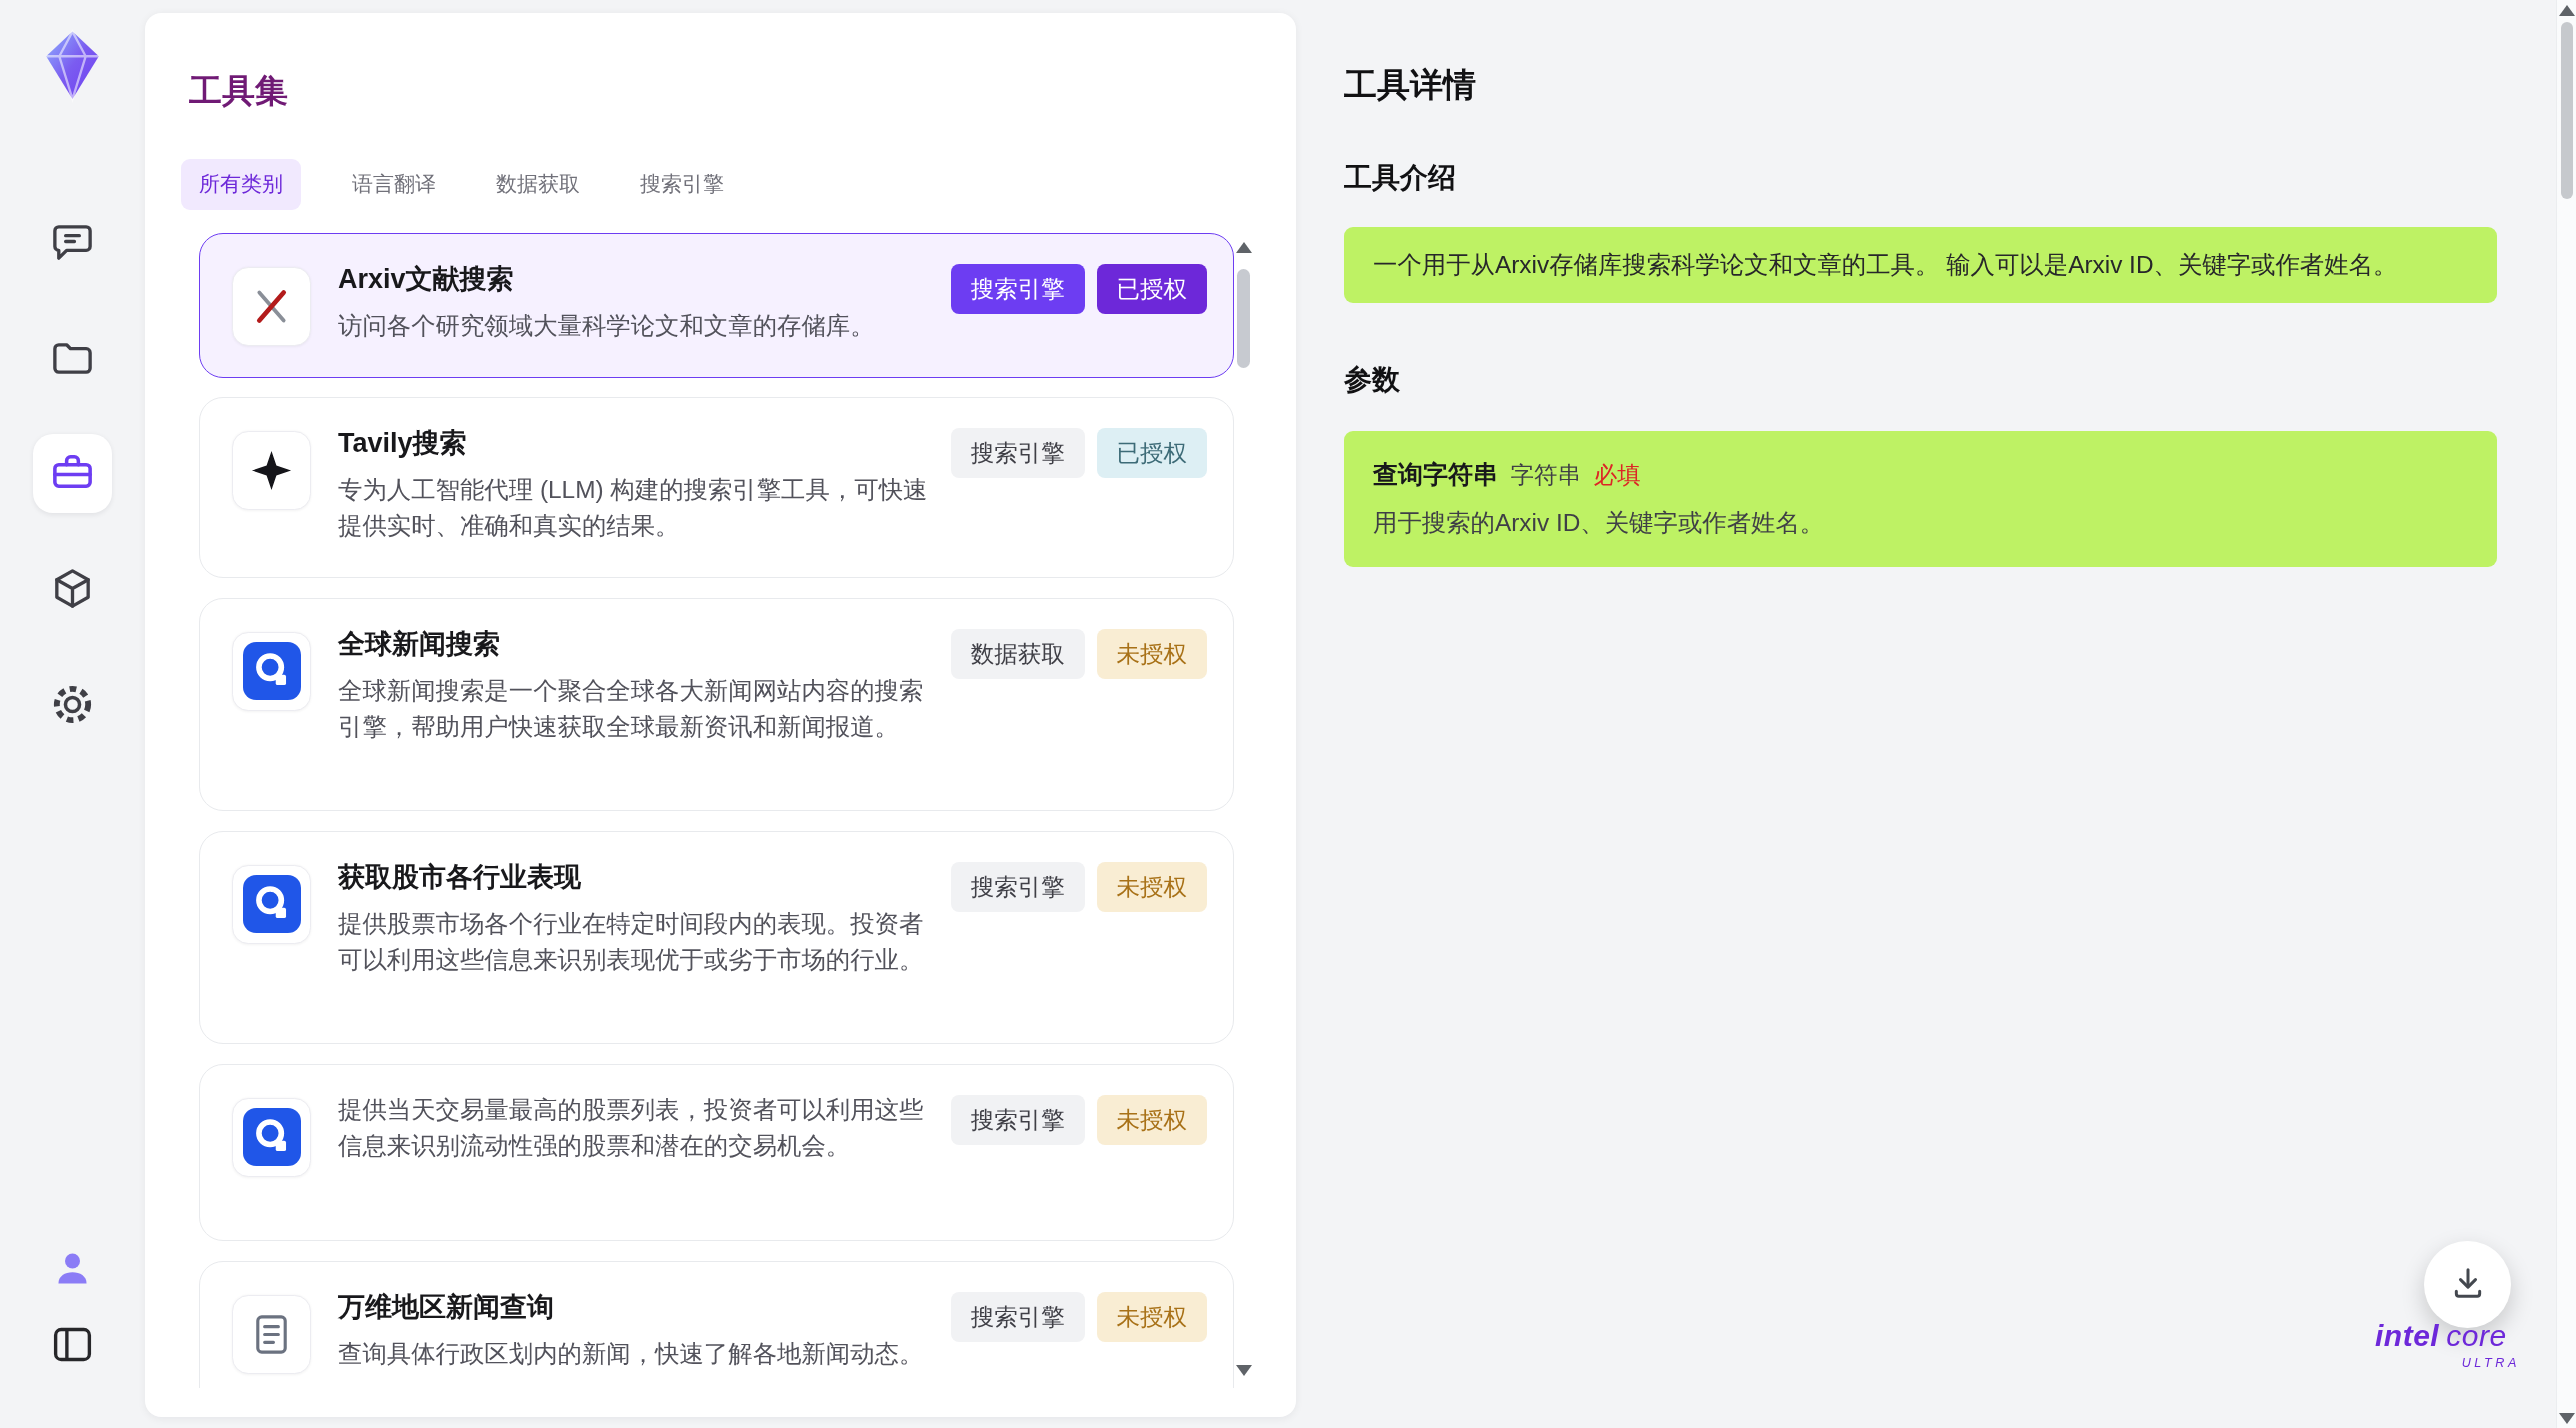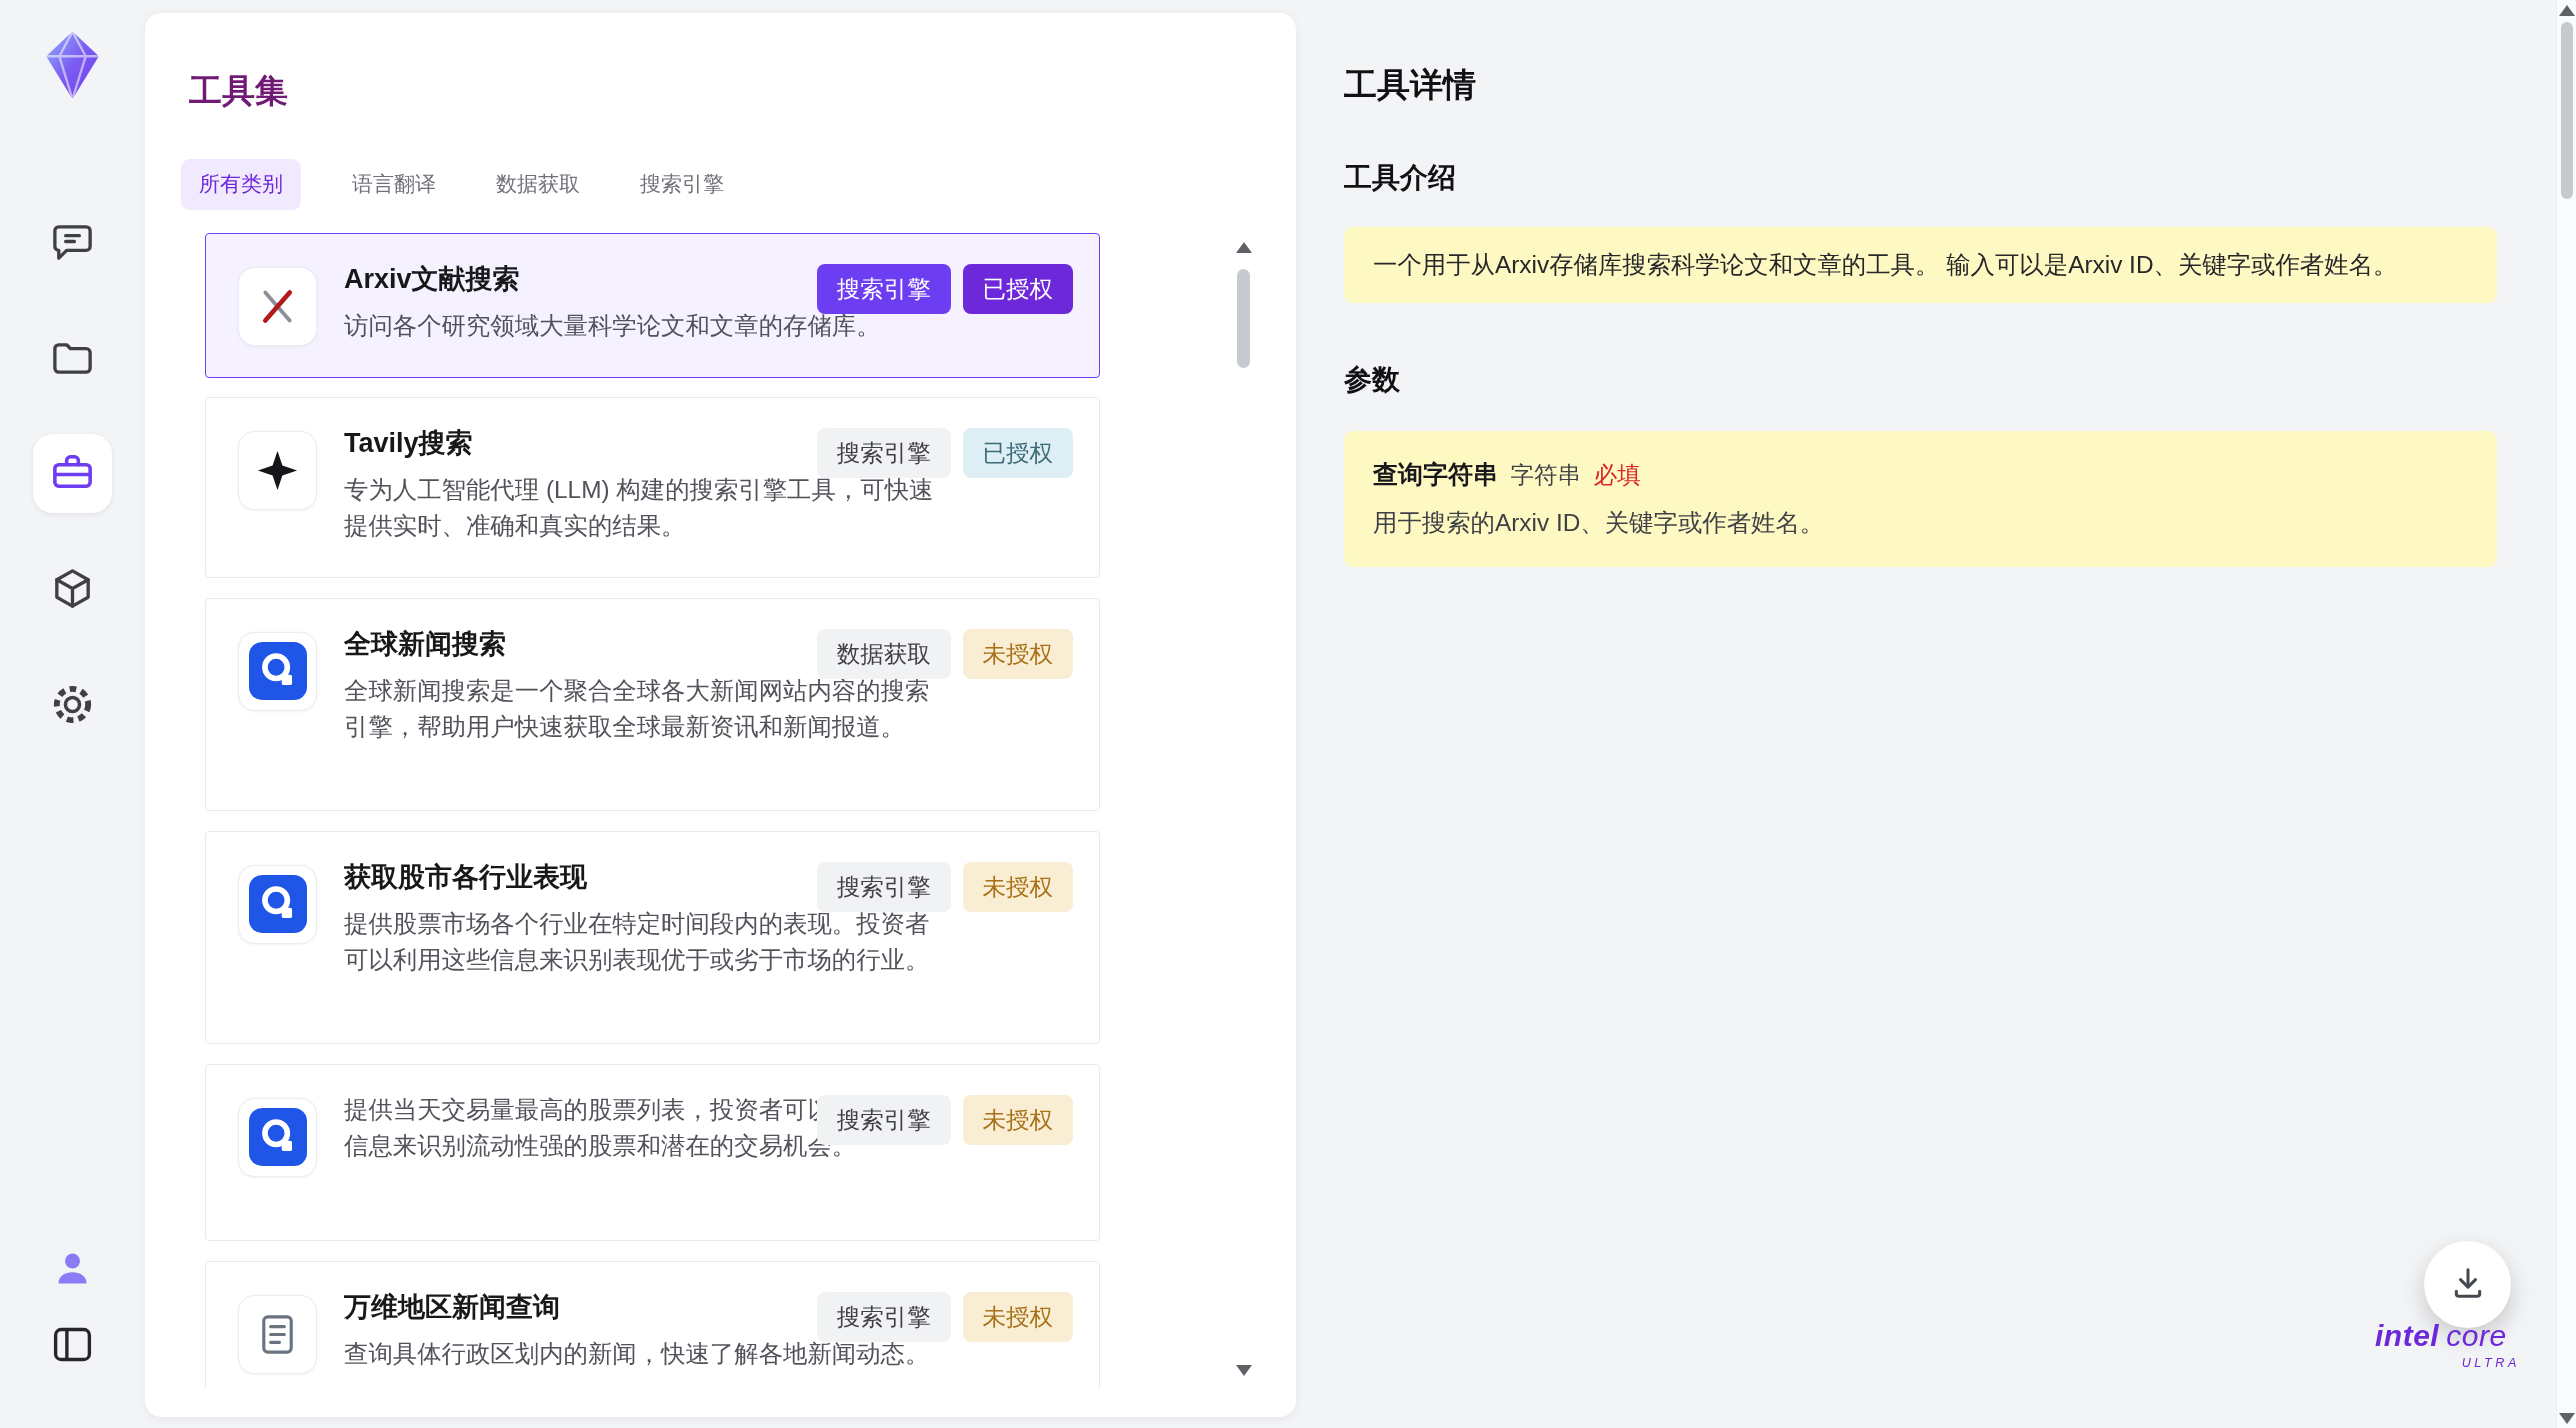--- a/index.html
+++ b/index.html
@@ -21,22 +21,22 @@
   
   .main-card{position:absolute;left:145px;top:12.6px;width:1151px;height:1404px;background:#fff;
     border-radius:16.3px;box-shadow:0 1.8px 9px rgba(15,23,42,.06);}
   .ts-title{position:absolute;left:44px;top:56px;font-size:33px;font-weight:700;color:#701a75;}
   .tabs{position:absolute;left:36px;top:146px;display:flex;gap:42px;align-items:center;
     font-size:21px;color:#71717a;}
   .tab{padding:11.7px 9px;border-radius:9px;cursor:pointer;white-space:nowrap;}
   .tab.active{background:var(--tab-bg,#f1e9fe);color:var(--accent-deep,#6d28d9);padding:11.7px 18px;font-weight:500;}
 
   .tool-list{position:absolute;left:44px;top:220px;width:1066px;height:1155px;overflow:hidden;}
-  .tool-card{position:absolute;left:16px;width:895px;background:#fff;border:0.9px solid #e8eaed;
-    border-radius:4px;cursor:pointer;}
+  .tool-card{position:absolute;left:10px;width:1035px;background:#fff;border:0.9px solid #e8eaed;
+    border-radius:24px;cursor:pointer;}
   .tool-card.selected{background:var(--selected-bg,#f6f1ff);border:1.8px solid var(--accent,#6d3df2);}
   .c0{top:0;height:145px;}
   .c1{top:164px;height:181px;}
   .c2{top:365px;height:213px;}
   .c3{top:598px;height:213px;}
   .c4{top:831px;height:177px;}
   .c5{top:1028px;height:191px;}
   .tool-icon{position:absolute;left:32px;top:33px;width:79px;height:79px;border-radius:16.3px;background:#fff;
     border:0.9px solid #ececf1;box-shadow:0 0.9px 2.7px rgba(0,0,0,.05);
     display:flex;align-items:center;justify-content:center;overflow:hidden;}
@@ -57,21 +57,21 @@
   .tri-up,.tri-down{position:absolute;left:50%;transform:translateX(-50%);width:0;height:0;
     border-left:8.1px solid transparent;border-right:8.1px solid transparent;}
   .tri-up{top:5.4px;border-bottom:11px solid #5f6368;}
   .tri-down{bottom:5.4px;border-top:11px solid #5f6368;}
   .sb-thumb{position:absolute;left:3.6px;top:33px;width:13.5px;height:99px;background:#c7cad0;border-radius:7.2px;}
 
   
   .details{position:absolute;left:1295px;top:0;width:1261px;height:100%;}
   .dt-title{position:absolute;left:49px;top:63px;font-size:33px;font-weight:700;color:#111113;}
   .dt-sub{position:absolute;left:49px;font-size:28px;font-weight:700;color:#111113;}
-  .dt-card{position:absolute;left:49px;width:1153px;background:#fef9c3;border-radius:9px;}
+  .dt-card{position:absolute;left:49px;width:1153px;background:#bef264;border-radius:9px;}
   .intro-card{top:227px;height:76px;display:flex;align-items:center;padding:0 29px;font-size:24.4px;color:#27272a;}
   .param-card{top:431px;height:136px;padding:27px 29px;}
   .param-line{font-size:25px;display:flex;align-items:baseline;gap:12.6px;}
   .p-name{font-weight:700;color:#18181b;}
   .p-type{font-size:23.5px;color:#3f3f46;}
   .p-req{font-size:23.5px;color:var(--req,#dc2626);font-weight:500;text-align:center;}
   .param-desc{margin-top:16.3px;font-size:24.4px;color:#3f3f46;}
 
   
   .fab{position:absolute;left:2424px;top:1241px;width:87px;height:87px;border-radius:50%;background:#fff;

